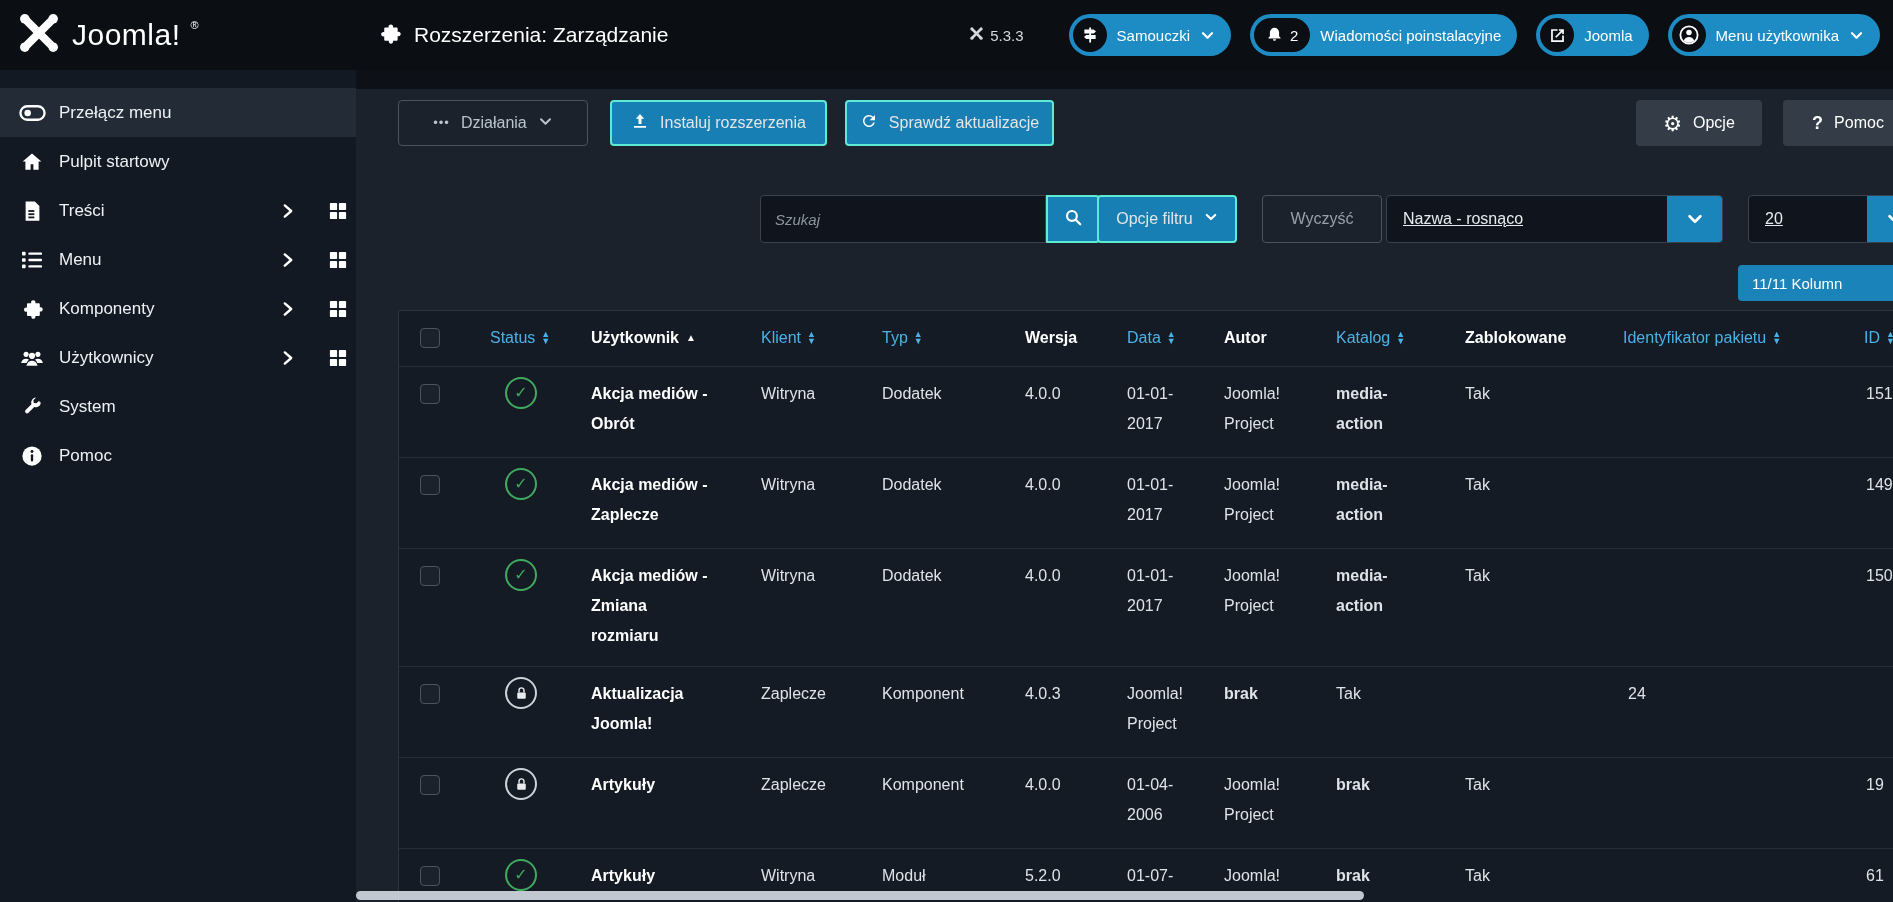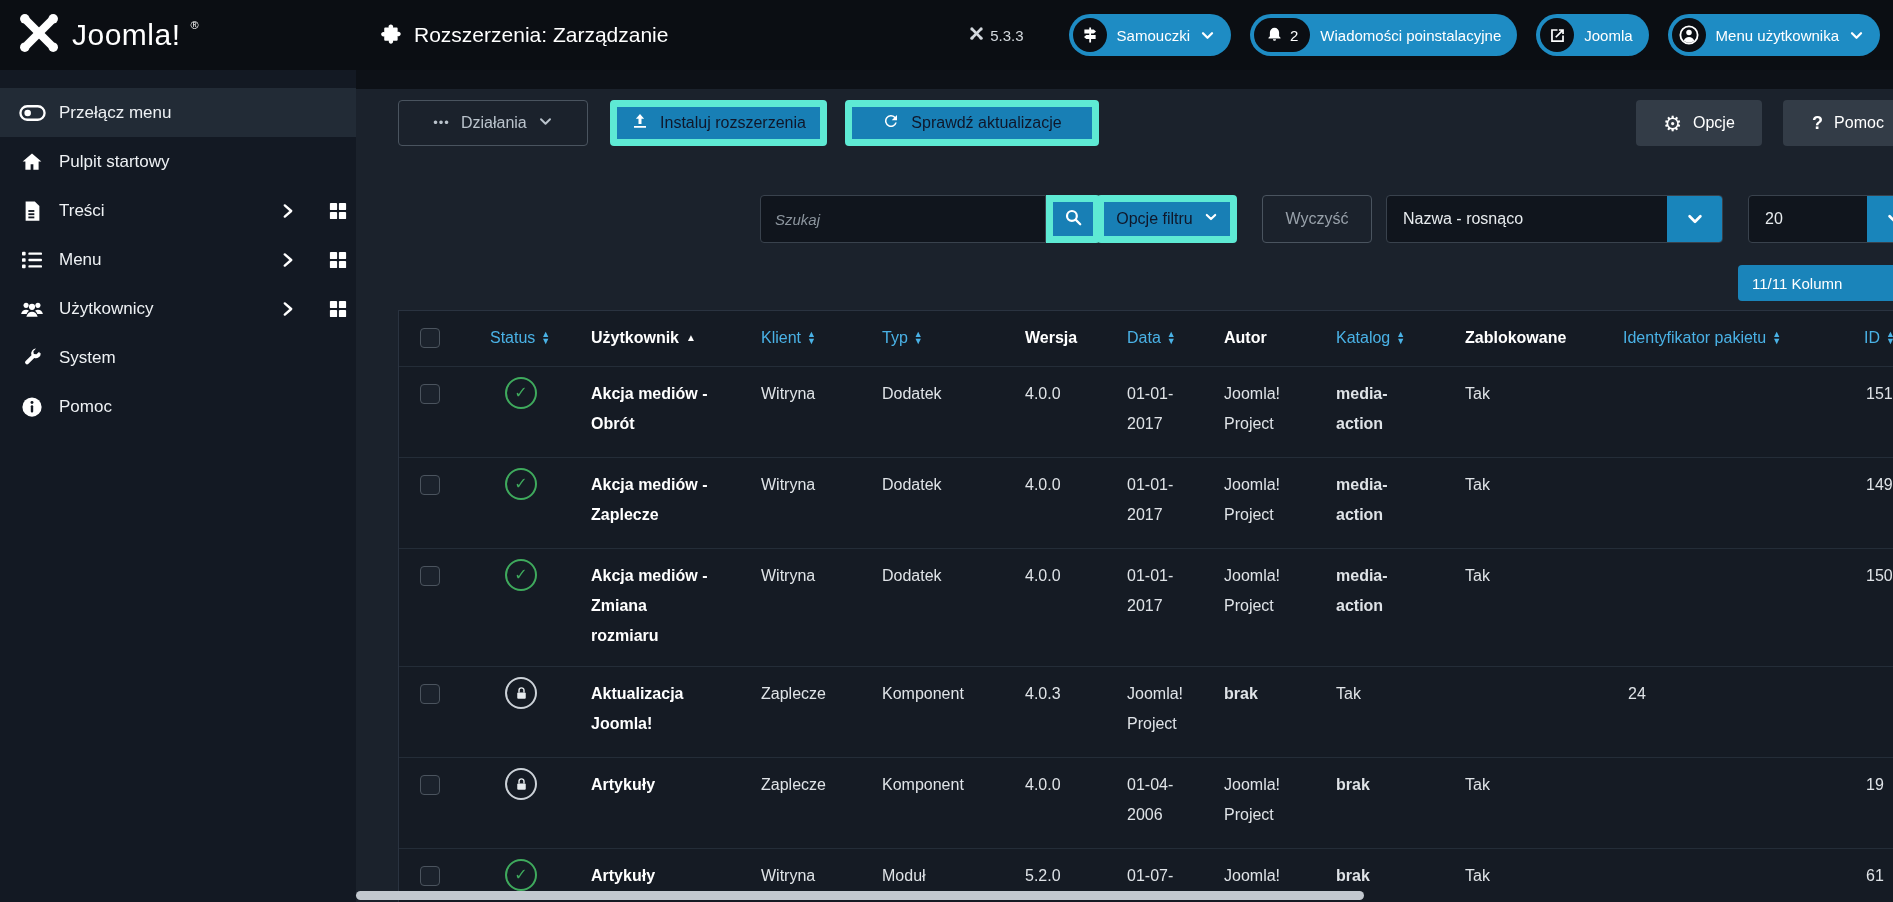--- a/index.html
+++ b/index.html
@@ -33,36 +33,36 @@
   .sb-chev { position:absolute; right:61px; top:17px; }
   .sb-grid { position:absolute; right:9px; top:16px; }
 
   
   .content { position:absolute; top:70px; left:356px; width:1537px; height:832px; background:#1b222c; overflow:hidden; }
   .content-strip { position:absolute; top:0; left:0; width:100%; height:19px; background:#0d1117; }
 
   .btn { height:46px; display:flex; align-items:center; justify-content:center; gap:11px;
     font-size:16px; border-radius:4px; cursor:pointer; white-space:nowrap; }
   .btn-outline { background:transparent; border:1px solid #4a545f; color:#bac3cc; }
-  .btn-blue { background:#187fb5; color:#0f172a; border:7px solid #5eead4; }
+  .btn-blue { background:#187fb5; color:#e5e5e5; border:2px solid #5eead4; }
   .btn-gray { background:#333c47; color:#fff; }
   .ellipsis-glyph { font-size:13px; letter-spacing:1px; position:relative; top:-1px; }
   .q-glyph { font-size:18px; font-weight:700; }
   .gear-glyph { font-size:21px; line-height:1; }
 
   .toolbar-btn { position:absolute; top:30px; }
 
   
   .f-el { position:absolute; top:125px; height:48px; }
   .search-input { background:#10151d; border:1px solid #39424d; border-radius:4px 0 0 4px;
     color:#fdba74; font-size:15px; font-style:italic; padding:0 14px; outline:none; width:100%; height:100%; }
   .search-input::placeholder { color:#8b949d; font-style:italic; }
   .search-btn { border-radius:0 4px 4px 0; }
   .fake-select { background:#10151d; border:1px solid #39424d; border-radius:4px; display:flex;
-    align-items:center; cursor:pointer; overflow:hidden; }
+    align-items:center; cursor:pointer; overflow:hidden;text-decoration:underline; }
   .fake-select .sel-text { flex:1; padding:0 16px; font-size:16px; color:#e8ecef; white-space:nowrap; }
   .fake-select .sel-chev { width:55px; align-self:stretch; background:#1985bb; display:flex;
     align-items:center; justify-content:center; flex:0 0 auto; }
   .cols-badge { position:absolute; top:195px; left:1382px; width:170px; height:36px; background:#1a84ba;
     border-radius:4px 0 0 4px; color:#fff; font-size:15px; display:flex; align-items:center; padding-left:14px; cursor:pointer; white-space:nowrap; }
 
   
   .table { position:absolute; top:240px; left:42px; width:1532px; background:#151b24;
     border:1px solid #2a3340; border-bottom:none; }
   .tr { display:grid; grid-template-columns:82px 80px 185px 121px 139px 106px 97px 112px 129px 158px 238px 85px;
@@ -264,20 +264,41 @@
     <span class="sb-grid">
       <svg width="18" height="18" viewBox="0 0 20 20" fill="#fff">
           <rect x="1" y="1" width="8" height="8" rx="1"></rect>
           <rect x="11" y="1" width="8" height="8" rx="1"></rect>
           <rect x="1" y="11" width="8" height="8" rx="1"></rect>
           <rect x="11" y="11" width="8" height="8" rx="1"></rect>
         </svg>
     </span>
   </div>
 
+  <div class="sb-item">
+    <span class="sb-ico">
+      <svg width="22" height="22" viewBox="0 0 24 24" fill="#fff">
+          <path d="M13.5 2.5c1.3 0 2.3 1 2.3 2.3 0 .3-.1.6-.2.9h3.9c.6 0 1 .4 1 1v3.7c.3-.1.6-.2.9-.2 1.3 0 2.3 1 2.3 2.3s-1 2.3-2.3 2.3c-.3 0-.6-.1-.9-.2v3.9c0 .6-.4 1-1 1h-3.9c.1.3.2.6.2.9 0 1.3-1 2.3-2.3 2.3s-2.3-1-2.3-2.3c0-.3.1-.6.2-.9H7.5c-.6 0-1-.4-1-1v-3.7c-.3.1-.6.2-.9.2-1.3 0-2.3-1-2.3-2.3s1-2.3 2.3-2.3c.3 0 .6.1.9.2V6.7c0-.6.4-1 1-1h3.7c-.1-.3-.2-.6-.2-.9 0-1.3 1-2.3 2.3-2.3z"></path>
+        </svg>
+    </span>
+    <span class="sb-label">Komponenty</span>
+    <span class="sb-chev">
+      <svg width="14" height="16" viewBox="0 0 16 20" fill="none" stroke="#fff" stroke-width="3" stroke-linecap="round" stroke-linejoin="round">
+          <polyline points="4,3 12,10 4,17"></polyline>
+        </svg>
+    </span>
+    <span class="sb-grid">
+      <svg width="18" height="18" viewBox="0 0 20 20" fill="#fff">
+          <rect x="1" y="1" width="8" height="8" rx="1"></rect>
+          <rect x="11" y="1" width="8" height="8" rx="1"></rect>
+          <rect x="1" y="11" width="8" height="8" rx="1"></rect>
+          <rect x="11" y="11" width="8" height="8" rx="1"></rect>
+        </svg>
+    </span>
+  </div>
 
   <div class="sb-item">
     <span class="sb-ico">
       <svg width="24" height="20" viewBox="0 0 26 22" fill="#fff">
           <circle cx="6.5" cy="7" r="2.8"></circle>
           <circle cx="19.5" cy="7" r="2.8"></circle>
           <path d="M1 16.5c.6-3 2.8-4.6 5.5-4.6 1.2 0 2.3.3 3.2.9-1.3 1-2.2 2.3-2.6 3.7z"></path>
           <path d="M25 16.5c-.6-3-2.8-4.6-5.5-4.6-1.2 0-2.3.3-3.2.9 1.3 1 2.2 2.3 2.6 3.7z"></path>
           <circle cx="13" cy="8.6" r="3.4"></circle>
           <path d="M6.8 19.5c.7-3.6 3.3-5.6 6.2-5.6s5.5 2 6.2 5.6z"></path>
@@ -335,21 +356,21 @@
 
   <div class="btn btn-blue toolbar-btn" style="left:254px; width:217px;">
     <span>
       <svg width="18" height="18" viewBox="0 0 24 24" fill="#fff">
           <path d="M12 2.5 17.5 9H14v7h-4V9H6.5zM4 18.5h16V21H4z"></path>
         </svg>
     </span>
     <span>Instaluj rozszerzenia</span>
   </div>
 
-  <div class="btn btn-blue toolbar-btn" style="left:489px; width:254px;">
+  <div class="btn btn-blue toolbar-btn" style="left:489px; width:209px;">
     <span>
       <svg width="18" height="18" viewBox="0 0 24 24" fill="#fff">
           <path d="M17.65 6.35A8 8 0 1 0 19.73 14h-2.08a6 6 0 1 1-1.42-6.23L13 11h7V4l-2.35 2.35z"></path>
         </svg>
     </span>
     <span>Sprawdź aktualizacje</span>
   </div>
 
   <div class="btn btn-gray toolbar-btn" style="left:1280px; width:126px;">
     <span class="gear-glyph">⚙</span>
@@ -375,21 +396,21 @@
 
   <div class="f-el btn btn-blue" style="left:741px; width:140px;">
     <span>Opcje filtru</span>
     <span>
       <svg width="14" height="14" viewBox="0 0 20 20" fill="none" stroke="#fff" stroke-width="3" stroke-linecap="round" stroke-linejoin="round">
           <polyline points="4,7 10,13 16,7"></polyline>
         </svg>
     </span>
   </div>
 
-  <div class="f-el btn btn-outline" style="left:906px; width:110px; color:#98a1aa;">
+  <div class="f-el btn btn-outline" style="left:906px; width:120px; color:#98a1aa;">
     <span>Wyczyść</span>
   </div>
 
   <div class="f-el fake-select" style="left:1030px; width:337px;">
     <span class="sel-text">Nazwa - rosnąco</span>
     <span class="sel-chev">
       <svg width="18" height="18" viewBox="0 0 20 20" fill="none" stroke="#fff" stroke-width="3" stroke-linecap="round" stroke-linejoin="round">
           <polyline points="4,7 10,13 16,7"></polyline>
         </svg>
     </span>

